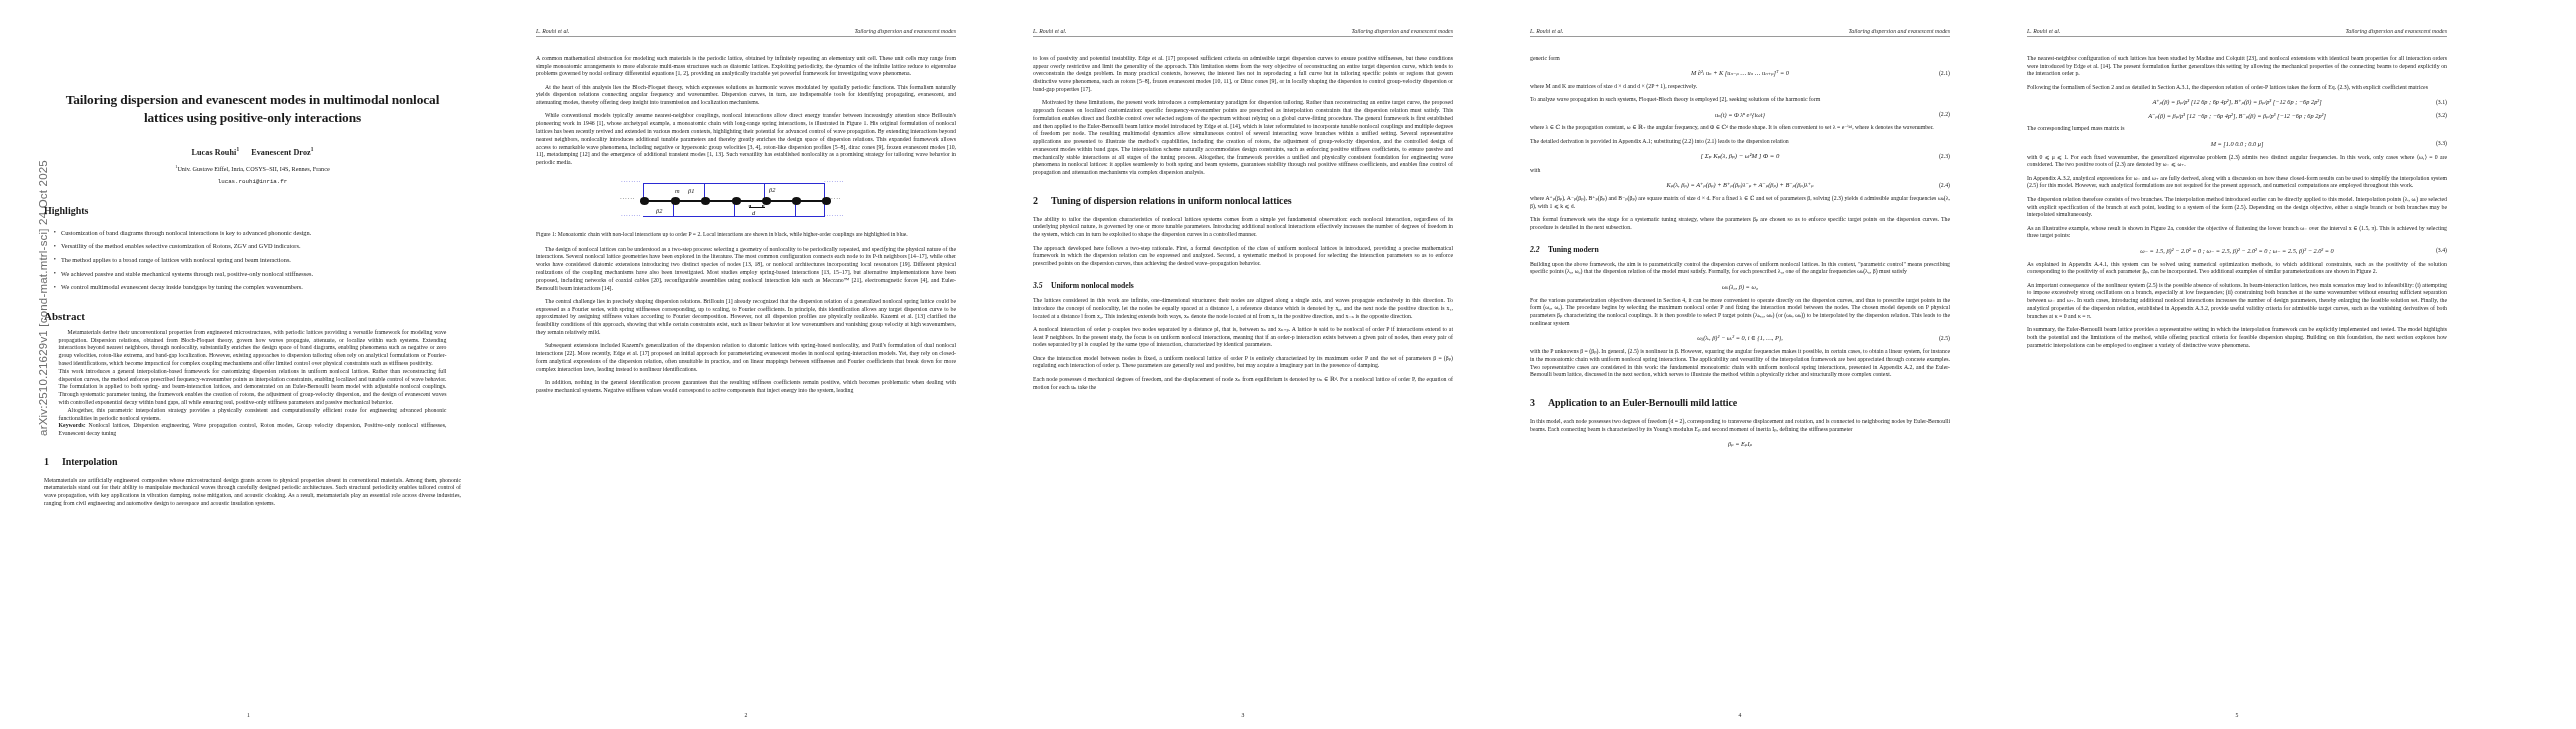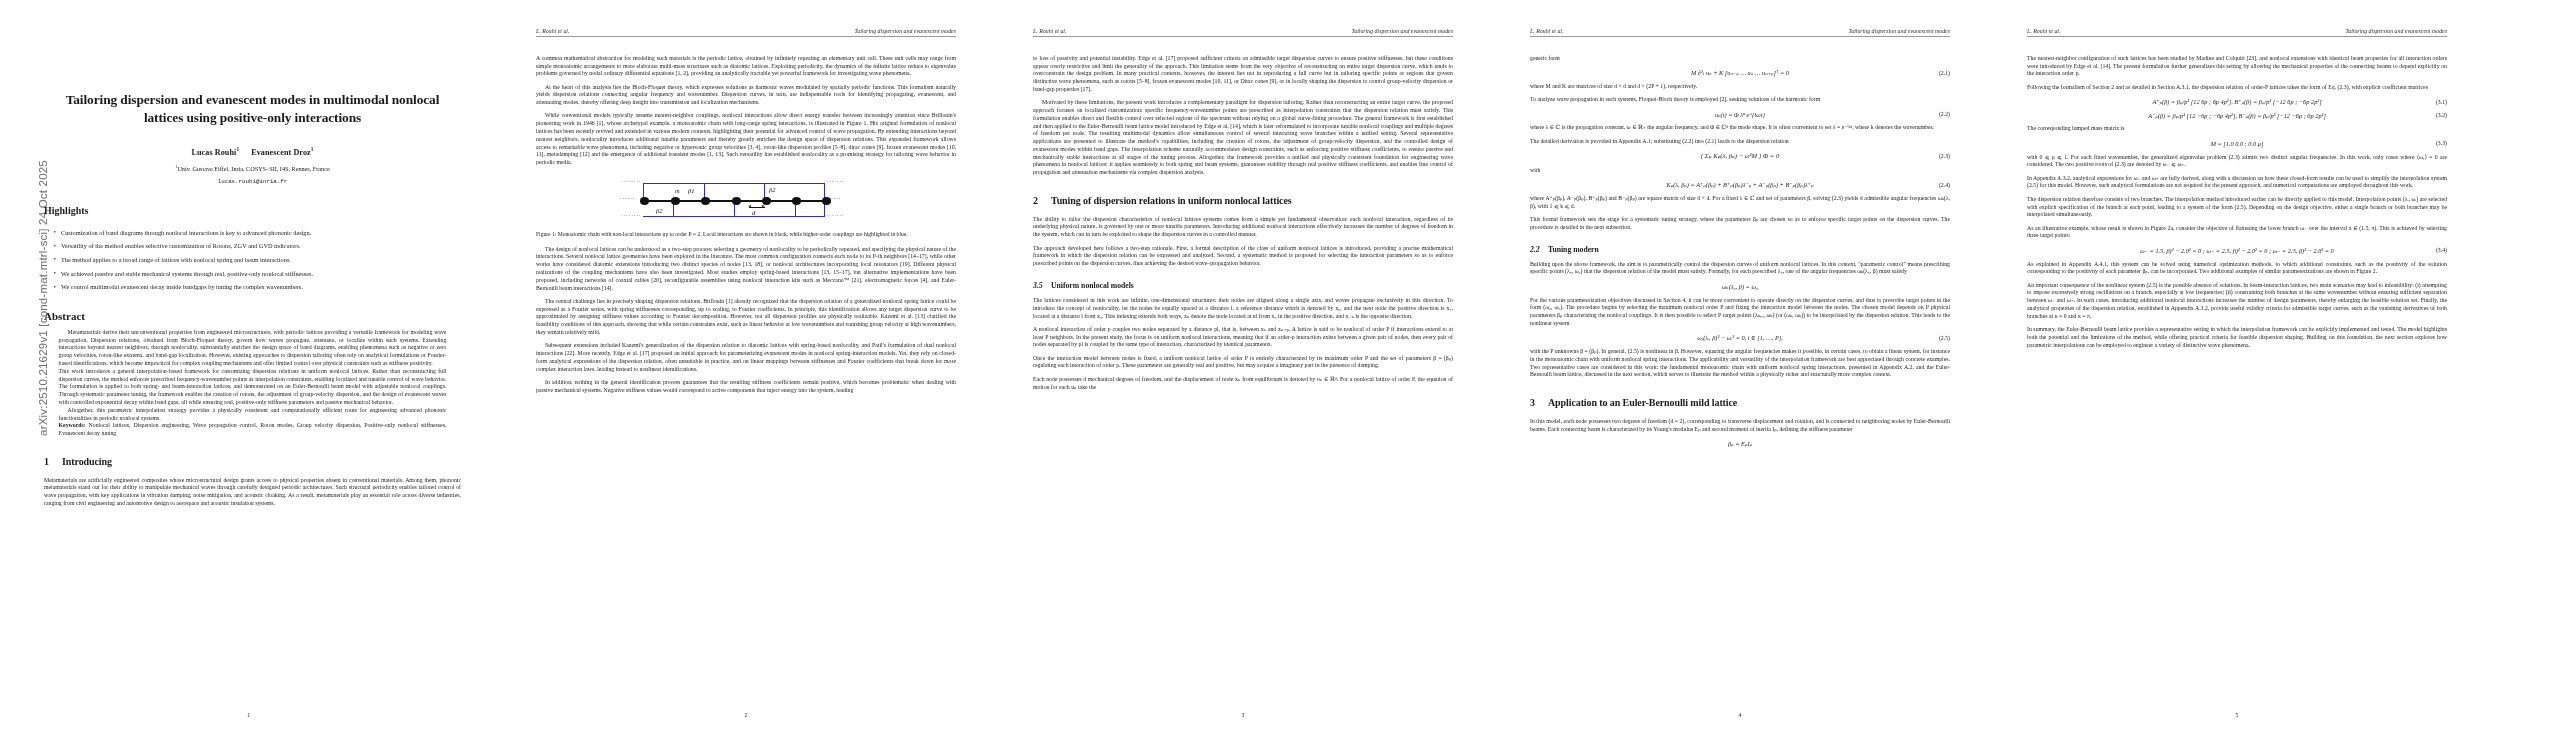--- a/index.html
+++ b/index.html
@@ -289,21 +289,21 @@
 
       <div class="abstract-title">Abstract</div>
       <div class="abs-body">
         <p>Metamaterials derive their unconventional properties from engineered microstructures, with periodic lattices providing a versatile framework for modeling wave propagation. Dispersion relations, obtained from Bloch-Floquet theory, govern how waves propagate, attenuate, or localize within such systems. Extending interactions beyond nearest neighbors, through nonlocality, substantially enriches the design space of band diagrams, enabling phenomena such as negative or zero group velocities, roton-like extrema, and band-gap localization. However, existing approaches to dispersion tailoring often rely on analytical formulations or Fourier-based identifications, which become impractical for complex coupling mechanisms and offer limited control over physical constraints such as stiffness positivity.</p>
         <p class="cont">This work introduces a general interpolation-based framework for customizing dispersion relations in uniform nonlocal lattices. Rather than reconstructing full dispersion curves, the method enforces prescribed frequency-wavenumber points as interpolation constraints, enabling localized and tunable control of wave behavior. The formulation is applied to both spring- and beam-interaction lattices, and demonstrated on an Euler-Bernoulli beam model with adjustable nonlocal couplings. Through systematic parameter tuning, the framework enables the creation of rotons, the adjustment of group-velocity dispersion, and the design of evanescent waves with controlled exponential decay within band gaps, all while ensuring real, positive-only stiffness parameters and passive mechanical behavior.</p>
         <p>Altogether, this parametric interpolation strategy provides a physically consistent and computationally efficient route for engineering advanced phononic functionalities in periodic nonlocal systems.</p>
         <p class="keywords cont"><b>Keywords:</b><span> Nonlocal lattices, Dispersion engineering, Wave propagation control, Roton modes, Group velocity dispersion, Positive-only nonlocal stiffnesses, Evanescent decay tuning</span></p>
       </div>
 
       <h2 class="sec">
-        <span class="num">1</span><span>Introducing</span>
+        <span class="num">1</span><span>Interpolation</span>
       </h2>
       <p class="body noind">Metamaterials are artificially engineered composites whose microstructural design grants access to physical properties absent in conventional materials. Among them, phononic metamaterials stand out for their ability to manipulate mechanical waves through carefully designed periodic architectures. Such structural periodicity enables tailored control of wave propagation, with key applications in vibration damping, noise mitigation, and acoustic cloaking. As a result, metamaterials play an essential role across diverse industries, ranging from civil engineering and automotive design to aerospace and acoustic insulation systems.</p>
     </div>
     <div class="folio">1</div>
   </div>
 
   <div class="page">
     <div class="page-inner">
       <div class="runhead">
         <span class="rh-left">L. Rouhi et al.</span>

